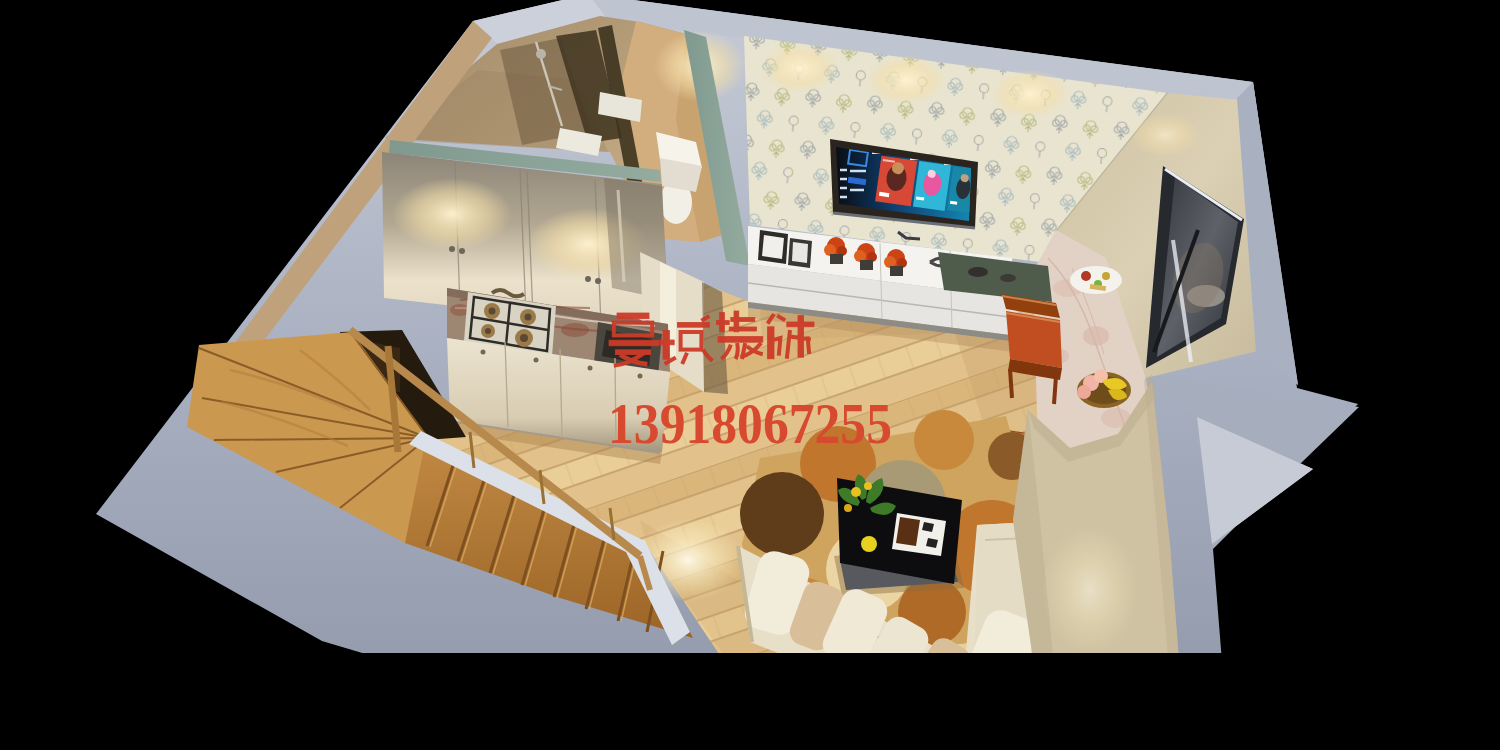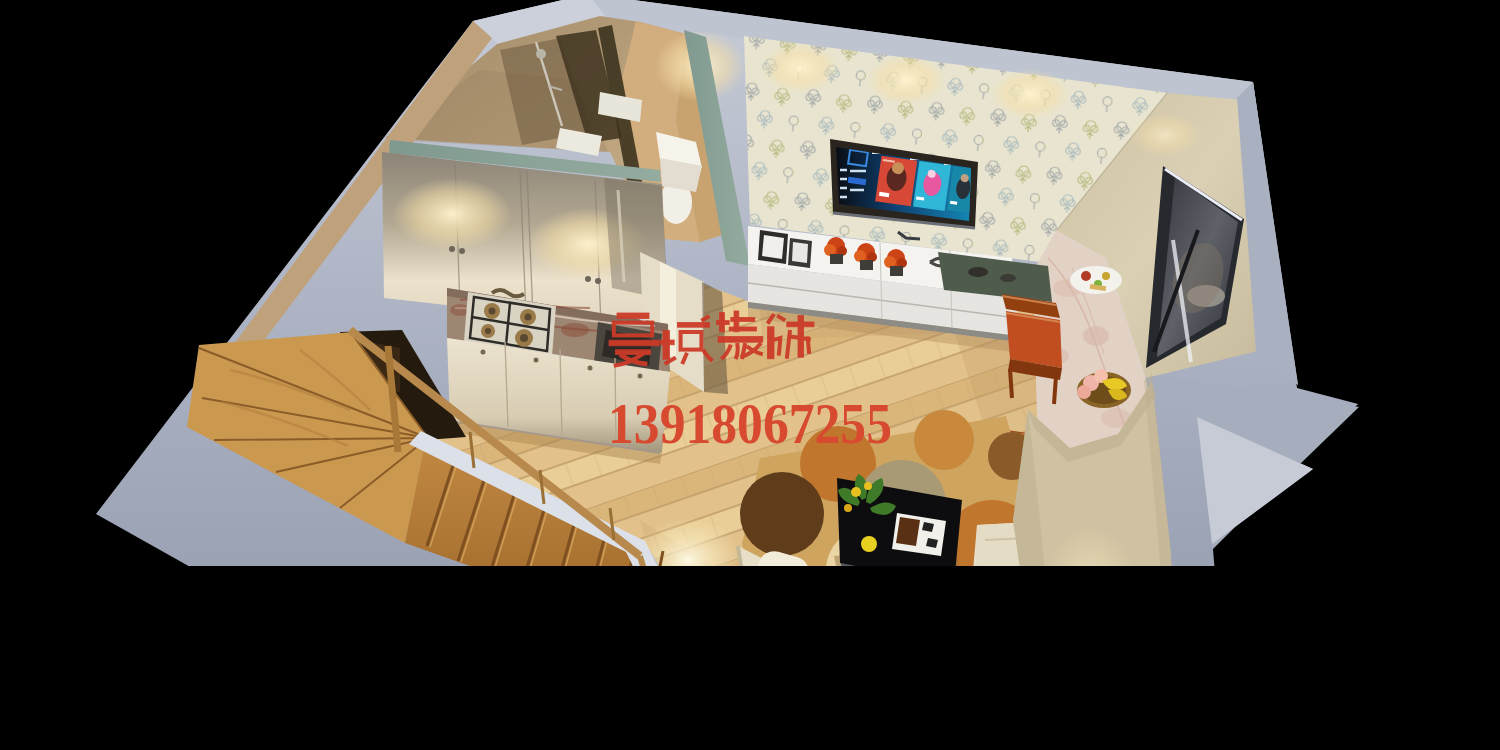--- a/index.html
+++ b/index.html
@@ -1,16 +1,16 @@
 <!DOCTYPE html>
 <html><head>
 <meta charset="utf-8">
 <style>
 html,body{margin:0;padding:0;background:#000;}
-#stage{position:relative;width:1500px;height:566px;overflow:hidden;background:#000;
+#stage{position:relative;width:1500px;height:653px;overflow:hidden;background:#000;
 font-family:"Liberation Sans",sans-serif;}
 </style>
 </head>
 <body>
 <div id="stage">
 <svg width="1500" height="750" viewBox="0 0 1500 750" xmlns="http://www.w3.org/2000/svg">
 <defs>
 <linearGradient id="wallBot" x1="0" y1="0" x2="0" y2="1">
 <stop offset="0" stop-color="#c6cbd6"></stop>
           <stop offset="0.5" stop-color="#a8afc0"></stop>

